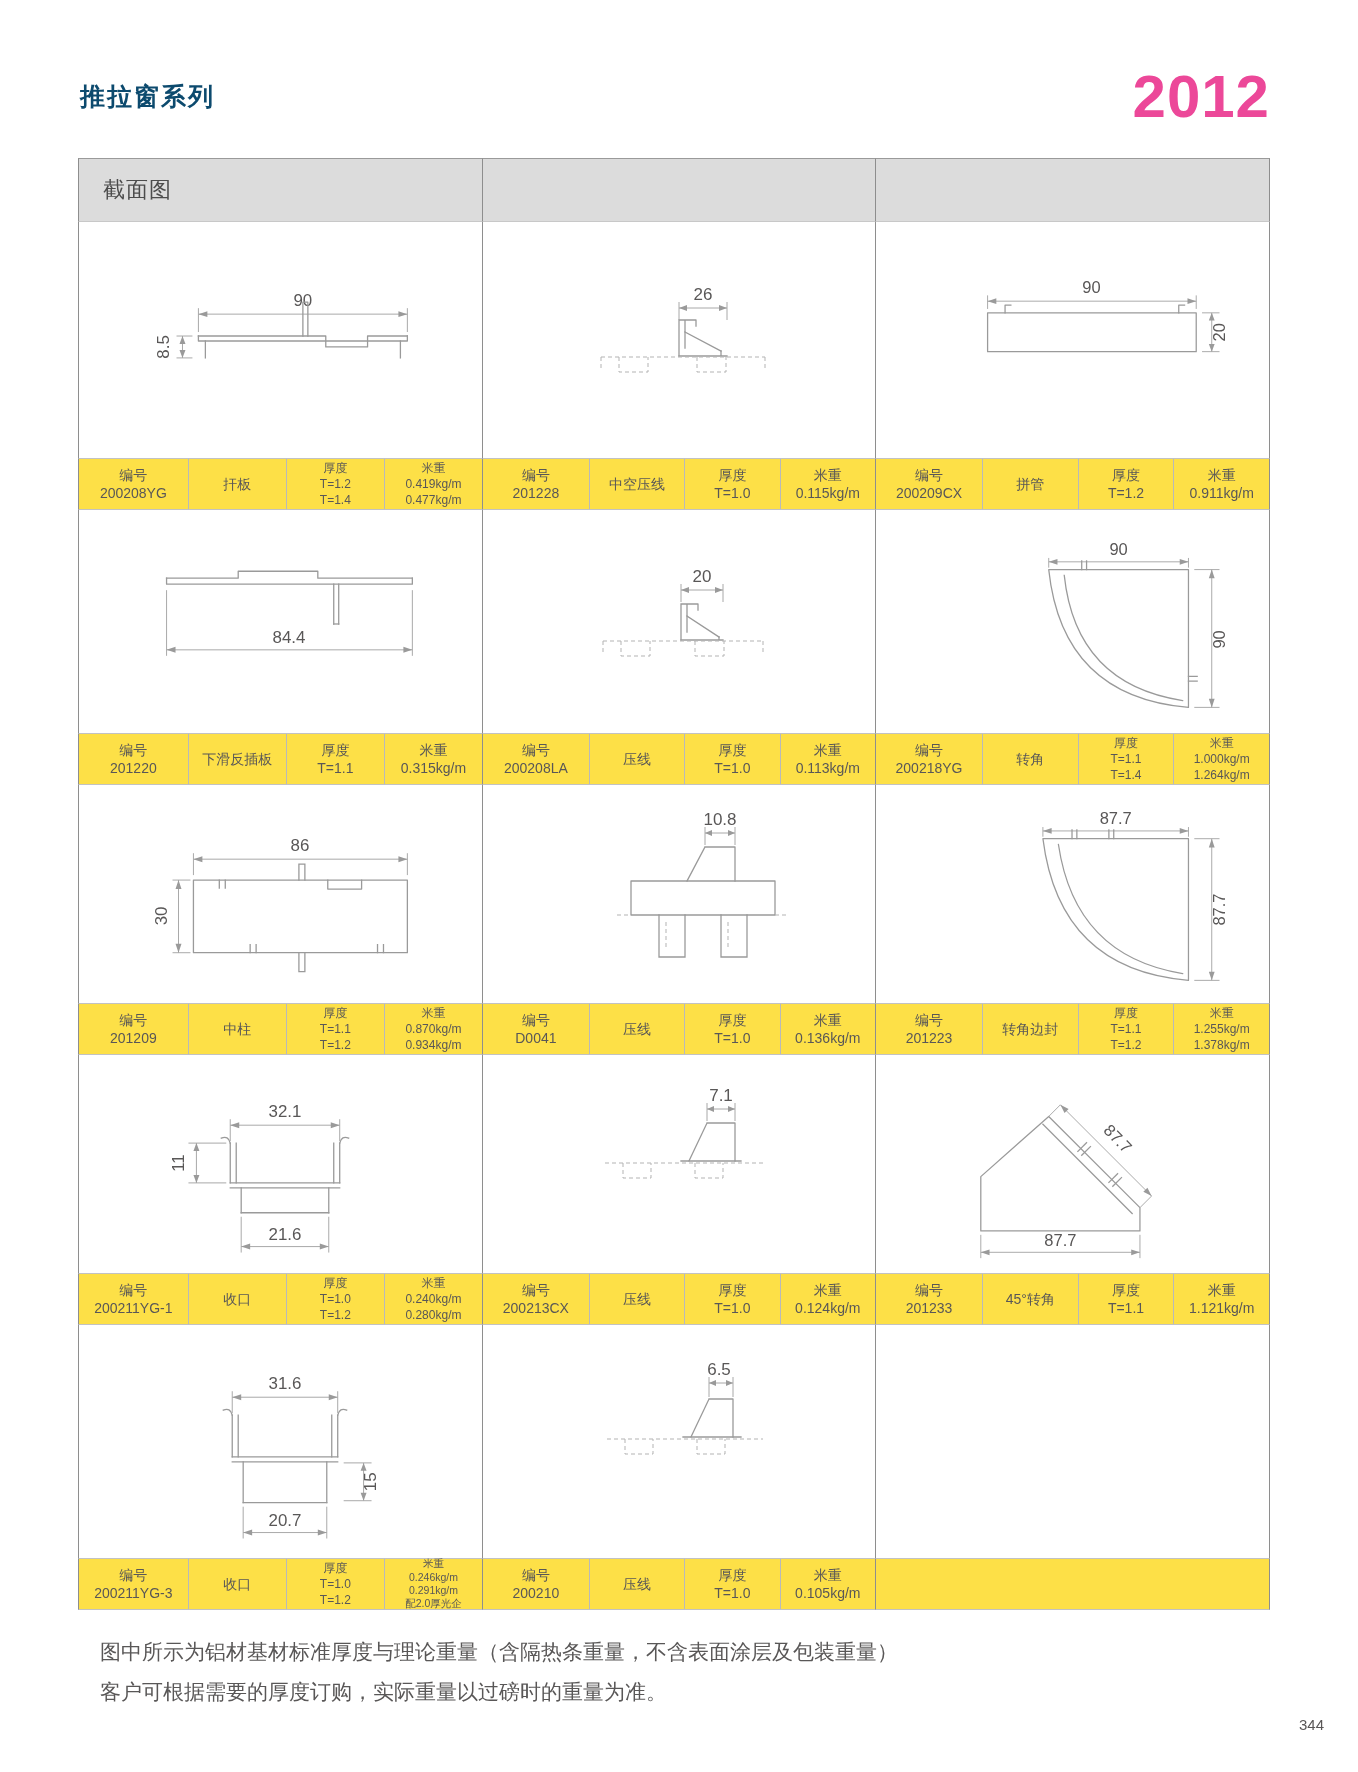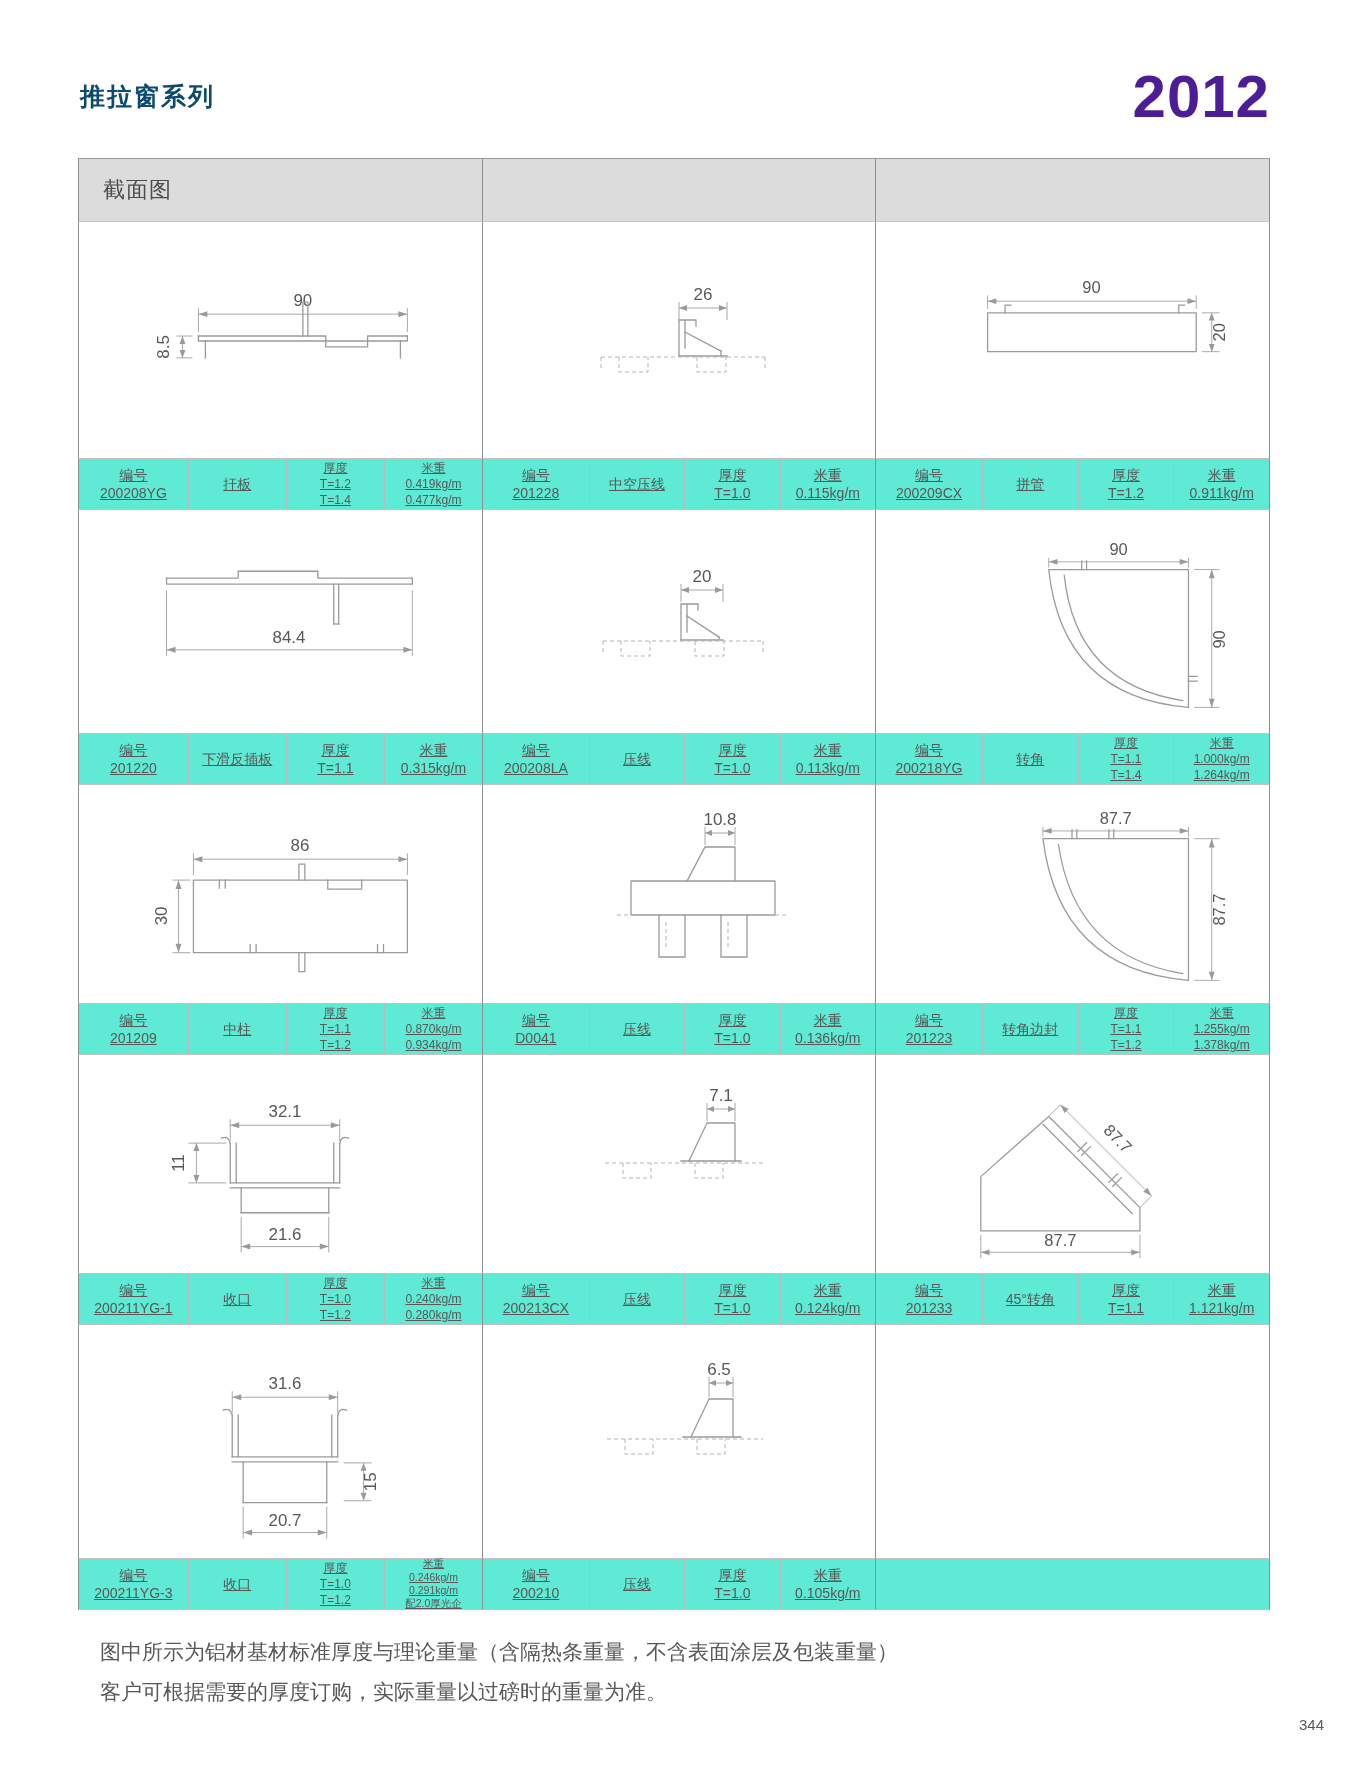--- a/index.html
+++ b/index.html
@@ -1,28 +1,28 @@
 <!DOCTYPE html>
 <html><head>
 <meta charset="utf-8">
 <style>
   html,body{margin:0;padding:0;background:#ffffff;}
   .page{position:relative;width:1358px;height:1772px;background:#fff;overflow:hidden;
         font-family:"Liberation Sans","DejaVu Sans",sans-serif;color:#595757;}
   .series-title{position:absolute;left:80px;top:80px;font-size:25px;font-weight:bold;color:#0c4a6e;letter-spacing:2px;}
-  .model-no{position:absolute;right:88px;top:62px;font-size:60px;font-weight:bold;color:#4c1d95;letter-spacing:1px;}
+  .model-no{position:absolute;right:88px;top:62px;font-size:60px;font-weight:bold;color:#ec4899;letter-spacing:1px;}
   .tbl{position:absolute;left:78px;top:158px;width:1192px;display:grid;
        grid-template-columns:405px 393px 394px;
        grid-template-rows:64px 236px 52px 223px 52px 218px 52px 218px 52px 233px 52px;}
   .tbl>div{position:relative;box-sizing:border-box;border-right:1px solid #8e8e8e;}
   .tbl>div:nth-child(3n+1){border-left:1px solid #8e8e8e;}
   .band{background:#dcdcdc;border-top:1px solid #9a9a9a;border-bottom:1px solid #c8c8c8;}
   .band .t{position:absolute;left:24px;top:50%;transform:translateY(-50%);font-size:22px;color:#4c4c4c;letter-spacing:1px;}
   .dia{background:#fff;}
-  .bar{background:#5eead4;border-top:1px solid #c2c2c2;border-bottom:1px solid #c2c2c2;display:flex;text-decoration:underline;}
+  .bar{background:#fde047;border-top:1px solid #c2c2c2;border-bottom:1px solid #c2c2c2;display:flex;}
   .bar .c{flex:1;display:flex;flex-direction:column;justify-content:center;align-items:center;
           border-left:1px solid #b9b9b9;font-size:14px;line-height:1.3;text-align:center;color:#595757;}
   .bar .c:first-child{border-left:none;flex:1.12;}
   .bar .c .ln{display:block;}
   .bar .c.dense{font-size:12px;line-height:1.35;}
   .bar .c.xdense{font-size:10.5px;line-height:1.28;}
   .dwg{display:block;width:100%;height:100%;}
   .dwg .p{fill:none;stroke:#9a9a9a;stroke-width:1.3;stroke-linejoin:round;stroke-linecap:square;}
   .dwg .d{fill:none;stroke:#a8a8a8;stroke-width:1;}
   .dwg .arr{fill:#9a9a9a;stroke:none;}

